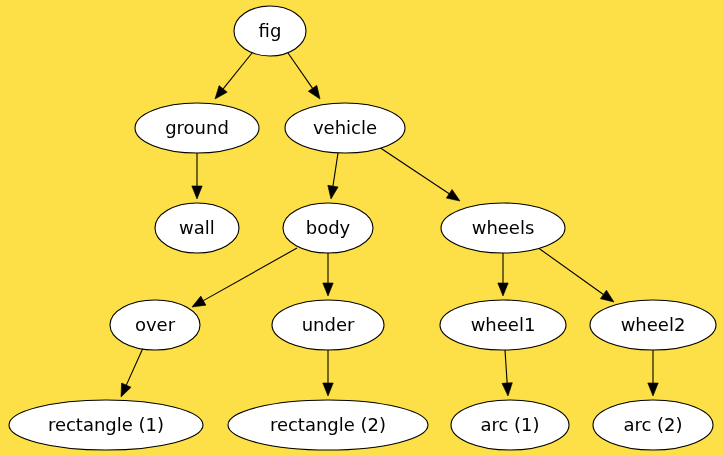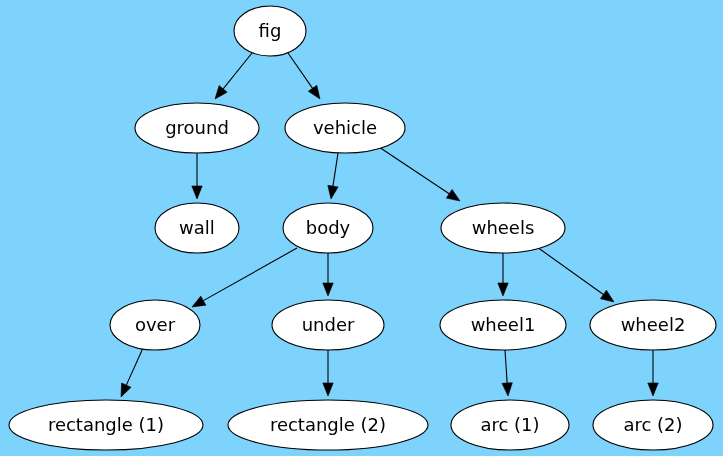--- a/index.html
+++ b/index.html
@@ -7,21 +7,21 @@
     padding: 0;
     background: #ffffff;
   }
   body {
     font-family: "DejaVu Sans", sans-serif;
   }
   #graph-canvas {
     position: relative;
     width: 723px;
     height: 456px;
-    background: #7dd3fc;
+    background: #fde047;
     overflow: hidden;
   }
   #graph-svg {
     position: absolute;
     top: 0;
     left: 0;
     width: 723px;
     height: 456px;
     display: block;
   }

